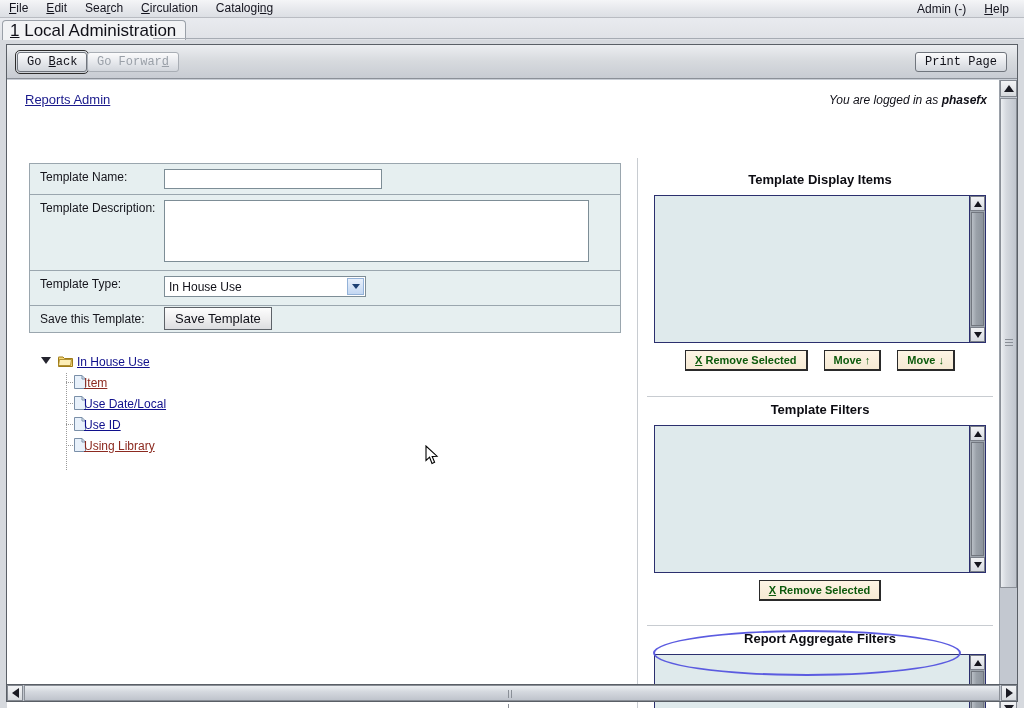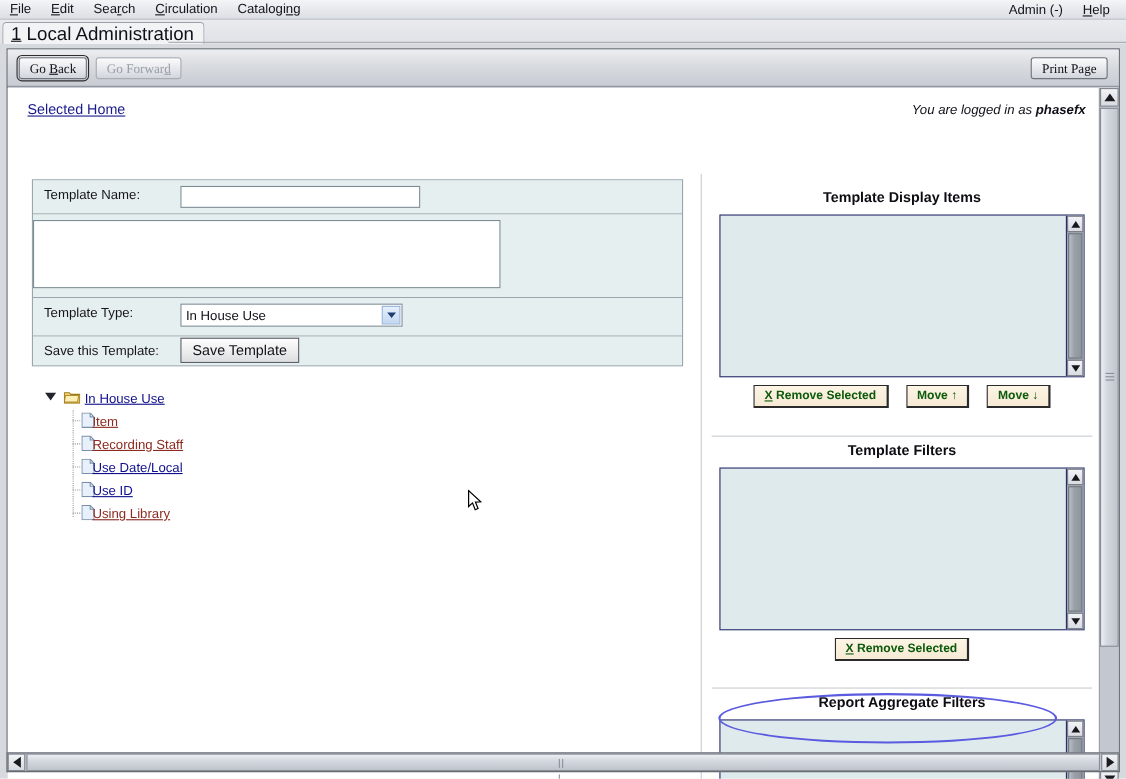--- a/index.html
+++ b/index.html
@@ -72,21 +72,21 @@
     border: 1px solid #5a5f66;
     background: #c9ced6;
   }
   .nav-toolbar {
     position: absolute; left: 0; top: 0;
     width: 1010px; height: 34px;
     background: linear-gradient(to bottom, #eceef1 0%, #d7dade 48%, #c8ccd3 100%);
     border-bottom: 1px solid #8b9098;
   }
   .btn {
-    font-family: Liberation Serif, serif;
+    font-family: Liberation Mono, monospace;
     font-size: 12px;
     color: #101018;
     background: linear-gradient(to bottom, #fbfbfc 0%, #e7e9ed 50%, #d2d6dc 100%);
     border: 1px solid #70757d;
     border-radius: 3px;
     padding: 2px 9px;
     line-height: 14px;
     cursor: default;
     white-space: nowrap;
   }
@@ -427,35 +427,38 @@
 
     <div class="nav-toolbar">
       <div class="btn focus" id="go-back">Go <u>B</u>ack</div>
       <div class="btn disabled" id="go-forward">Go Forwar<u>d</u></div>
       <div class="btn" id="print-page">Print Page</div>
     </div>
 
     <div class="doc">
       <div class="doc-inner">
 
-        <div class="reports-home">Selected Home</div>
+        <div class="reports-home">Reports Admin</div>
         <div class="logged-in" style="right:12px;font-style:italic;">
           <span>You are logged in as </span><b>phasefx</b>
         </div>
 
         <div class="form-table">
 
           <div class="form-row">
             <div class="form-label">Template Name:</div>
             <div class="form-field">
               <input class="txt" type="text" value="" style="">
             </div>
           </div>
 
           <div class="form-row">
+            <div class="form-label">
+              <span>Template Description:</span>
+            </div>
             <div class="form-field">
               <textarea class="ta" style=""></textarea>
             </div>
           </div>
 
           <div class="form-row">
             <div class="form-label">Template Type:</div>
             <div class="form-field">
               <div class="select-wrap">
                 <span class="select-val">In House Use</span>
@@ -495,30 +498,20 @@
               <span class="tree-tick"></span>
               <span class="file-icon" style="left:13px;">
                 <svg width="12" height="14" viewBox="0 0 12 14">
                   <path d="M0.5 0.5 L8 0.5 L11.5 4 L11.5 13.5 L0.5 13.5 Z" fill="#e8f1fb" stroke="#7a8fa8" stroke-width="1"></path>
                   <path d="M8 0.5 L8 4 L11.5 4" fill="none" stroke="#7a8fa8" stroke-width="1"></path>
                 </svg>
               </span>
               <span class="tree-link link-visited">Item</span>
             </div>
 
-            <div class="tree-child">
-              <span class="tree-tick"></span>
-              <span class="file-icon" style="left:13px;">
-                <svg width="12" height="14" viewBox="0 0 12 14">
-                  <path d="M0.5 0.5 L8 0.5 L11.5 4 L11.5 13.5 L0.5 13.5 Z" fill="#e8f1fb" stroke="#7a8fa8" stroke-width="1"></path>
-                  <path d="M8 0.5 L8 4 L11.5 4" fill="none" stroke="#7a8fa8" stroke-width="1"></path>
-                </svg>
-              </span>
-              <span class="tree-link link-visited">Recording Staff</span>
-            </div>
 
             <div class="tree-child">
               <span class="tree-tick"></span>
               <span class="file-icon" style="left:13px;">
                 <svg width="12" height="14" viewBox="0 0 12 14">
                   <path d="M0.5 0.5 L8 0.5 L11.5 4 L11.5 13.5 L0.5 13.5 Z" fill="#e8f1fb" stroke="#7a8fa8" stroke-width="1"></path>
                   <path d="M8 0.5 L8 4 L11.5 4" fill="none" stroke="#7a8fa8" stroke-width="1"></path>
                 </svg>
               </span>
               <span class="tree-link link-unvisited">Use Date/Local</span>

